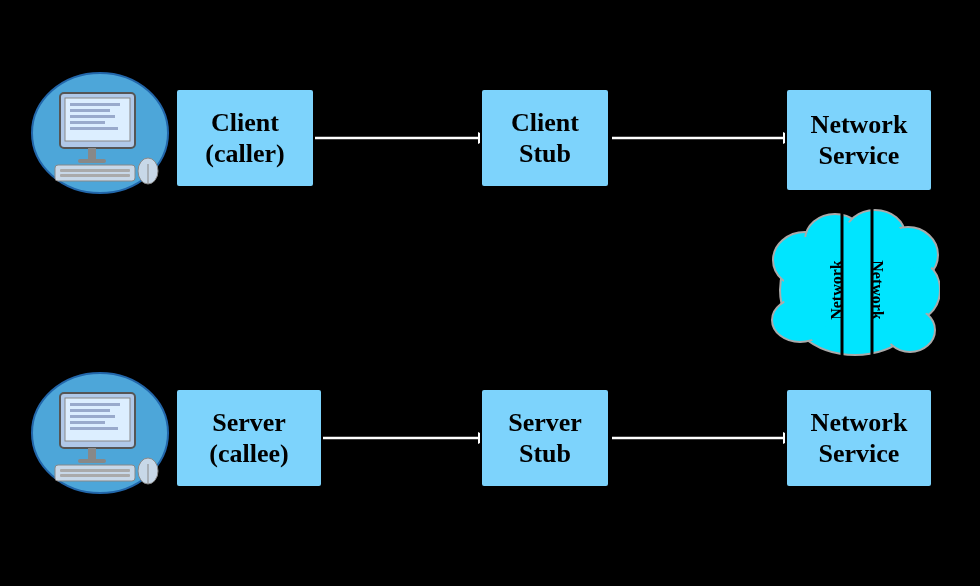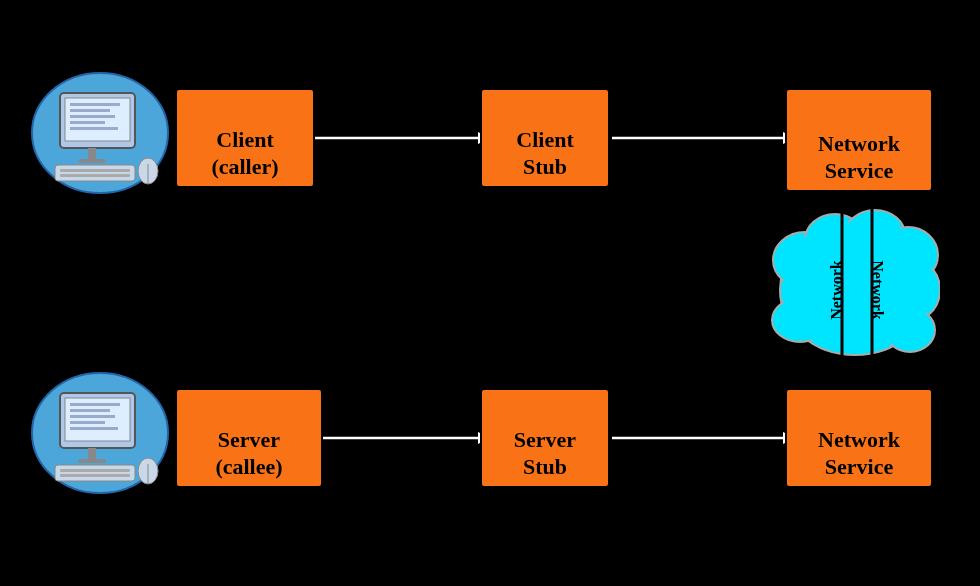--- a/index.html
+++ b/index.html
@@ -14,29 +14,29 @@
 
     .diagram {
       width: 980px;
       height: 586px;
       position: relative;
       background: #000;
     }
 
     
     .green-box {
-      background: #f97316;
+      background: #7dd3fc;
       border: 2px solid #000;
       border-radius: 4px;
       position: absolute;
       display: flex;
-      align-items: flex-end;
+      align-items: center;
       justify-content: center;
       text-align: center;
-      font-size: 22px;
+      font-size: 26px;
       font-weight: bold;
       color: #000;
       line-height: 1.2;
       padding: 6px;
     }
 
     
     .computer-icon {
       position: absolute;
     }

